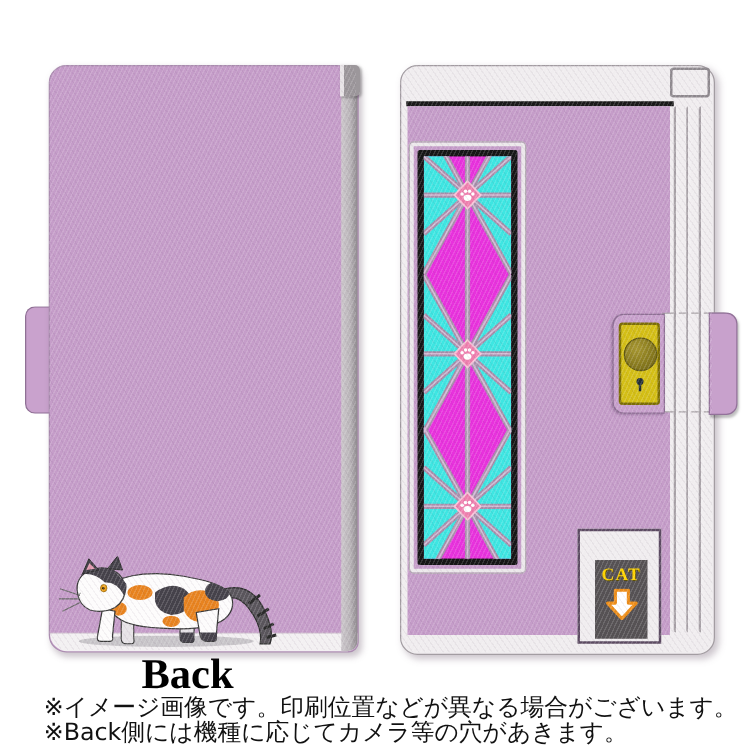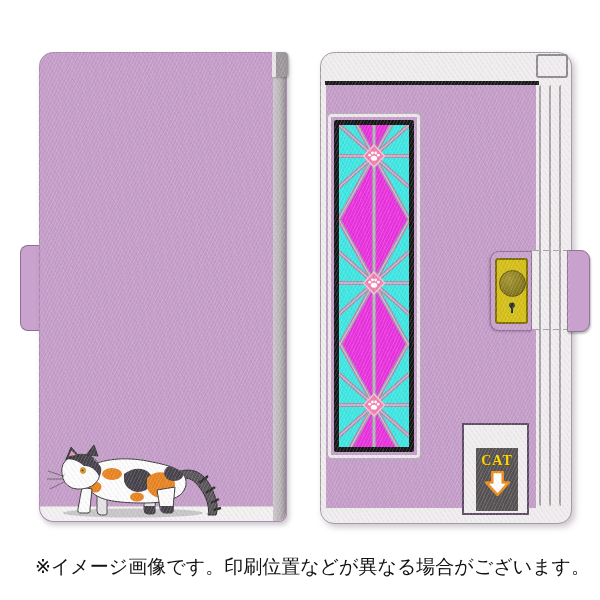--- a/index.html
+++ b/index.html
@@ -200,14 +200,16 @@
       <div class="abs cat-sign-inner">
         <div class="cat-sign-text">CAT</div>
         <svg width="27" height="25" viewBox="0 0 26 24" style="margin-top:2px">
           <path d="M8,1 h10 v10 h6 L13,23 L2,11 h6 Z" fill="#ffffff" stroke="#ee8f1a" stroke-width="2.4" stroke-linejoin="round"></path>
         </svg>
       </div>
     </div>
   </div>
   <div class="texture" style="left:320px;top:52px;width:250px;height:470px;border-radius:14px;"></div>
 
+  <div class="abs view-label label-back">Back</div>
   <div class="abs footnote fn1">※イメージ画像です。印刷位置などが異なる場合がございます。</div>
+  <div class="abs footnote fn2">※Back側には機種に応じてカメラ等の穴があきます。</div>
 </div>
 
 </body></html>

